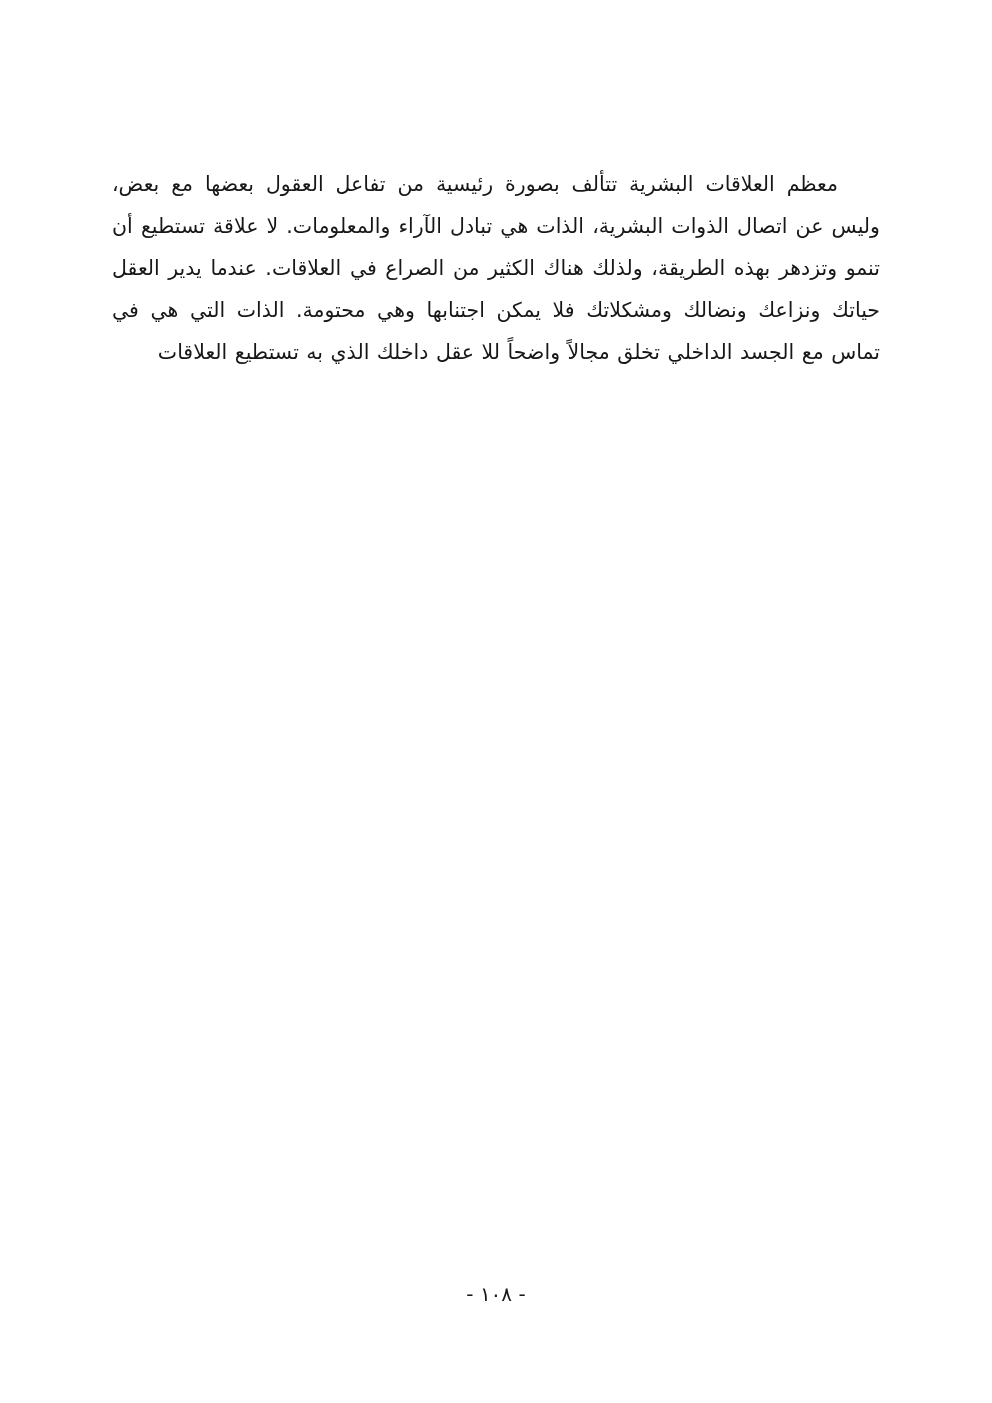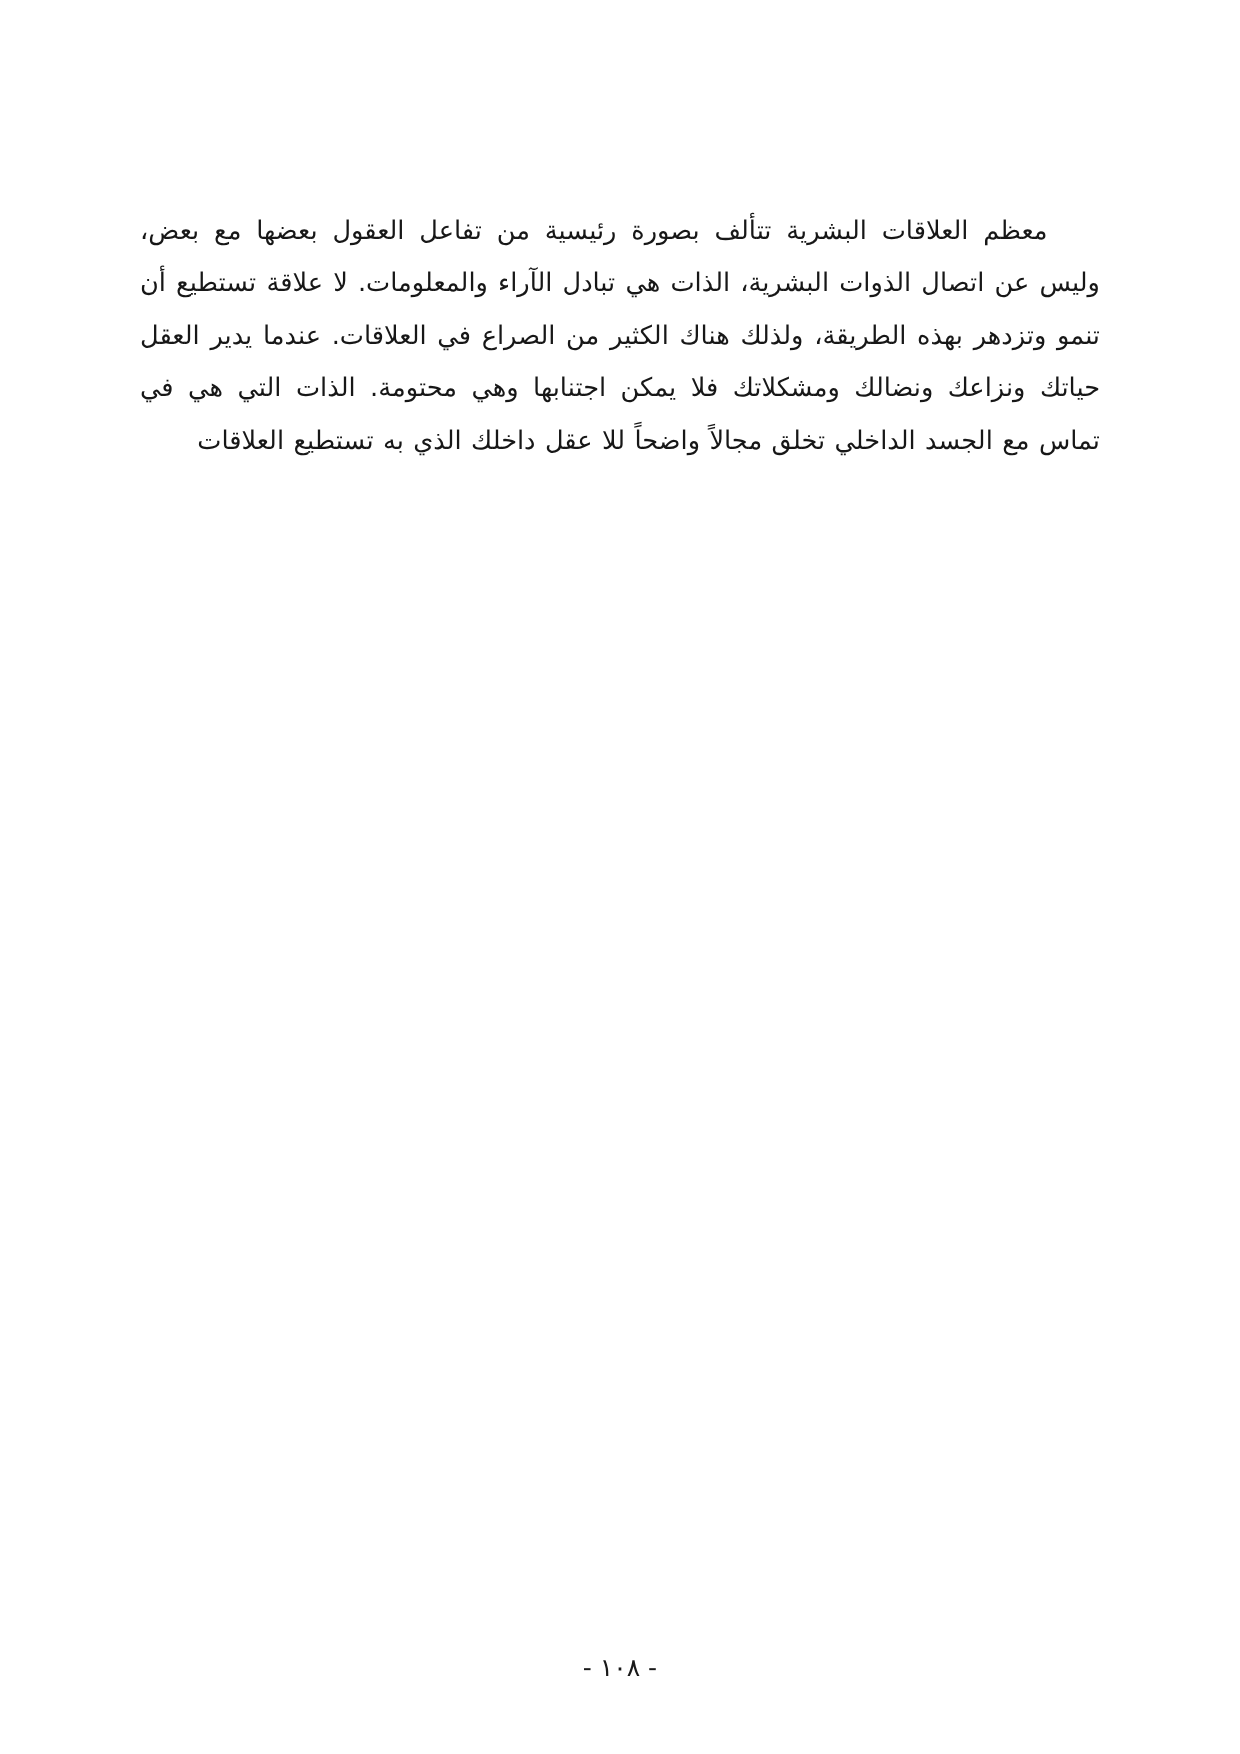--- a/index.html
+++ b/index.html
@@ -44,21 +44,21 @@
   
   .body-text .last-line {
     margin: 0;
     text-align: right;
     direction: rtl;
   }
 
   
   .folio {
     position: absolute;
-    top: 1282px;
+    top: 1242px;
     left: 0;
     width: 992px;
     text-align: center;
     direction: rtl;
     font-family: "DejaVu Sans", "Liberation Sans", sans-serif;
     font-size: 20px;
     color: #191919;
     letter-spacing: 1px;
   }
 

